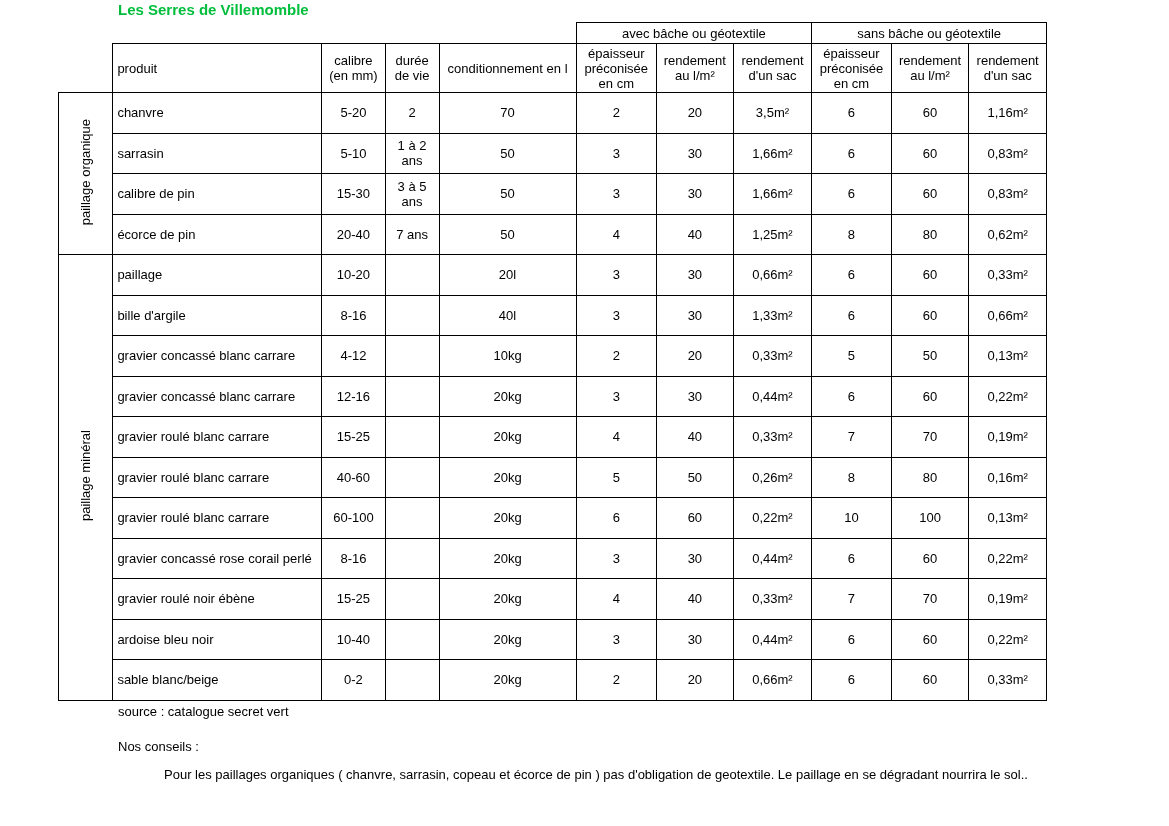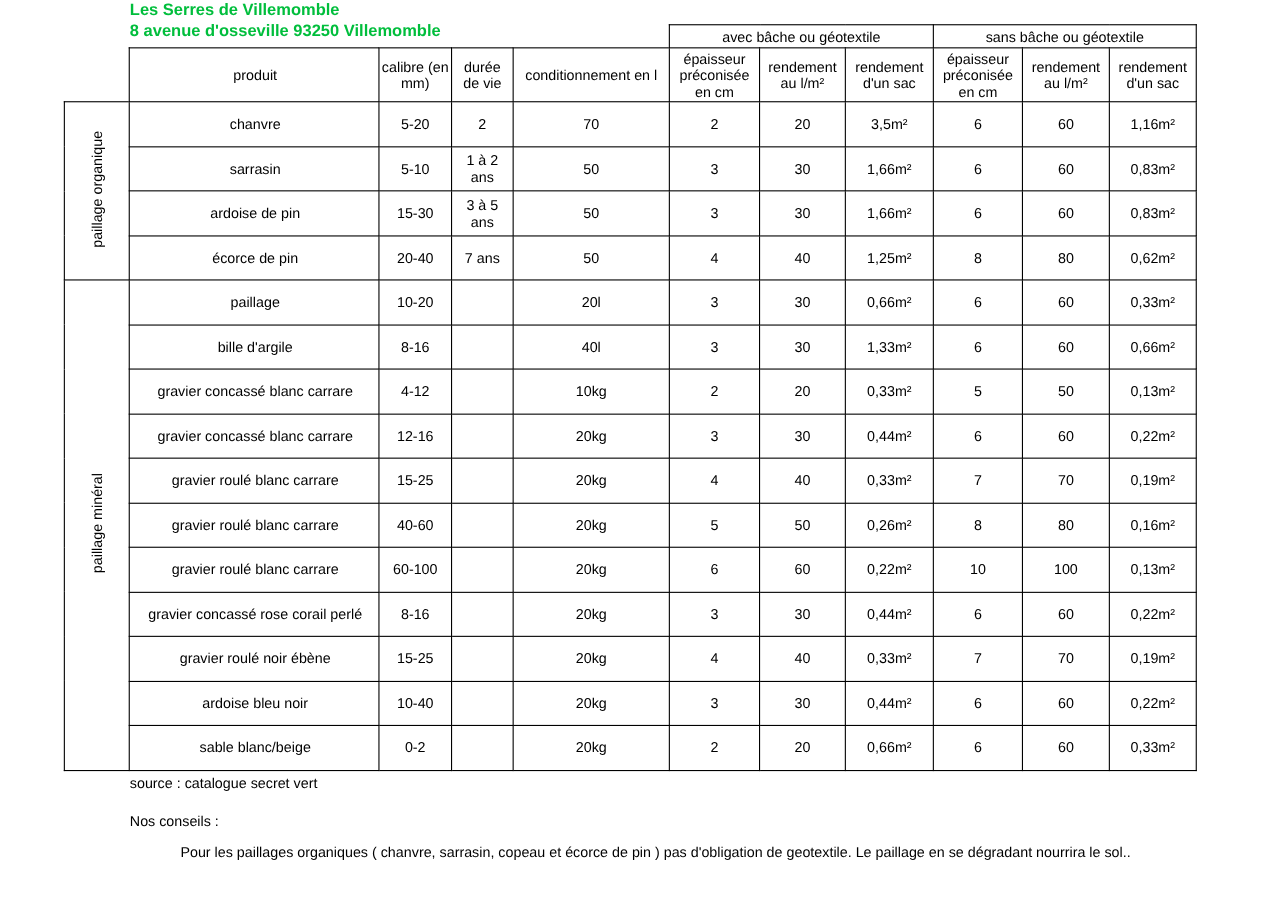--- a/index.html
+++ b/index.html
@@ -3,40 +3,40 @@
 <meta charset="utf-8">
 <style>
   * { box-sizing: border-box; }
   html, body { margin: 0; padding: 0; background: #ffffff; }
   body {
     width: 1169px; height: 826px;
     font-family: "Liberation Sans", sans-serif;
     color: #000000;
     overflow: hidden;
   }
-  .page { position: relative; width: 1169px; height: 826px; }
+  .page { position: relative; width: 1047px; height: 826px; }
 
   .title-block {
     position: absolute; left: 118px; top: 0px;
     font-size: 15px; font-weight: bold; line-height: 19px;
     white-space: nowrap;
   }
 
   table.tbl {
     position: absolute; left: 58px; top: 22px;
     border-collapse: collapse; table-layout: fixed;
     font-size: 13px; line-height: 15px; padding-left: 44px;
   }
   .tbl th, .tbl td {
     font-weight: normal; text-align: center; vertical-align: middle;
     padding: 1px 2px; overflow: hidden;
   }
   .tbl .b  { border: 1px solid #000000; }
   .tbl .nb { border: none; }
-  .tbl .left { text-align: center; padding-left: 4px; margin-left: 36px; }
+  .tbl .left { text-align: left; padding-left: 4px; margin-left: 36px; }
   tr.r1 { height: 21px; }
   tr.r2 { height: 49px; }
   tbody tr { height: 40.5px; }
   td.glabel { width: 59px; }
   .vtext {
     display: inline-block;
     writing-mode: vertical-rl;
     transform: rotate(180deg);
     white-space: nowrap;
   }
@@ -47,21 +47,20 @@
   .note.p1       { top: 767px; margin-left: 46px; }
   .note.p2       { top: 795px; }
 </style>
 </head>
 <body>
 
 <div class="page">
 
   <div class="title-block" style="color: rgb(0, 190, 60);">
     <div>Les Serres de Villemomble</div>
-    <div>8 avenue d'osseville 93250 Villemomble</div>
   </div>
 
   <table class="tbl">
     <colgroup>
       <col style="width:59px">
         <col style="width:227px">
         <col style="width:66px">
       <col style="width:56px">
         <col style="width:142px">
         <col style="width:82px">
@@ -111,21 +110,21 @@
           <td class="b">1 à 2 ans</td>
           <td class="b">50</td>
           <td class="b">3</td>
           <td class="b">30</td>
           <td class="b">1,66m²</td>
           <td class="b">6</td>
           <td class="b">60</td>
           <td class="b">0,83m²</td>
         </tr>
         <tr>
-          <td class="b left">ardoise de pin</td>
+          <td class="b left">calibre de pin</td>
           <td class="b">15-30</td>
           <td class="b">3 à 5 ans</td>
           <td class="b">50</td>
           <td class="b">3</td>
           <td class="b">30</td>
           <td class="b">1,66m²</td>
           <td class="b">6</td>
           <td class="b">60</td>
           <td class="b">0,83m²</td>
         </tr>

